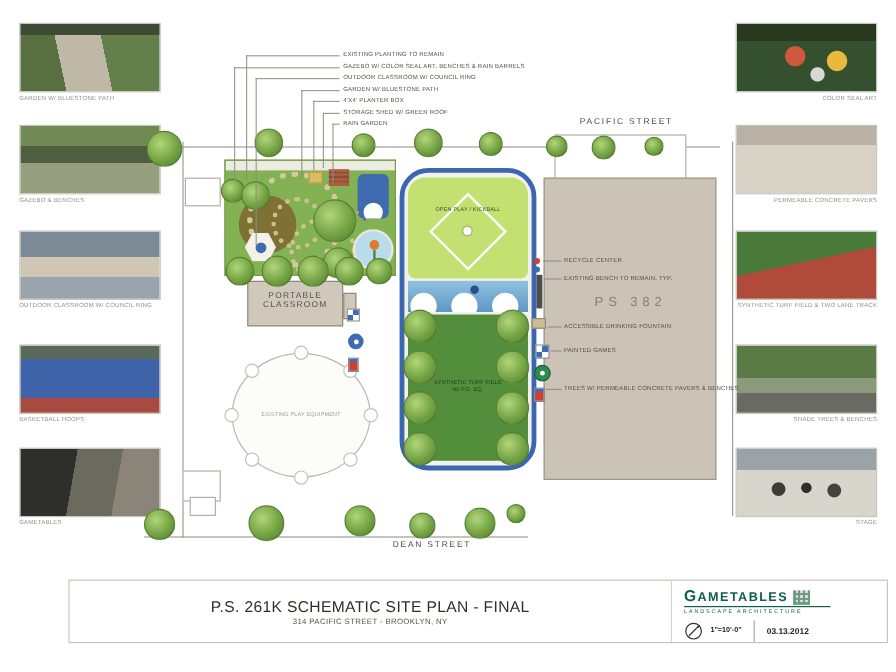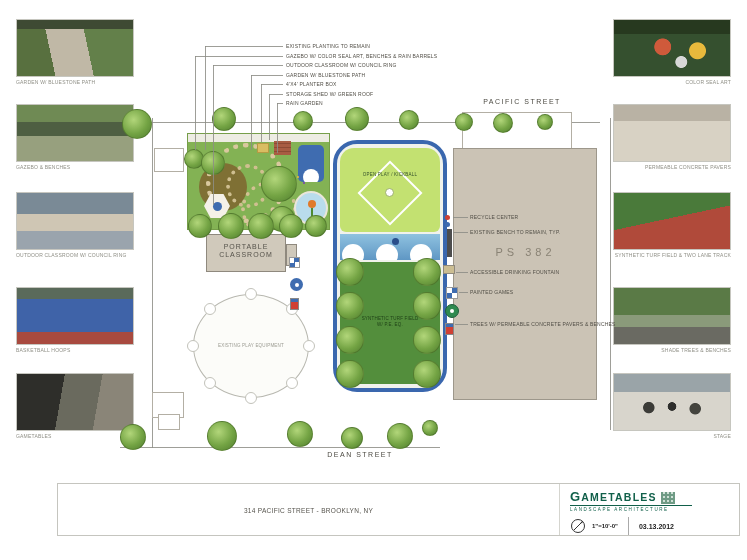--- a/index.html
+++ b/index.html
@@ -292,20 +292,21 @@
   <div class="hline" style="left:459px;top:292px;width:9px;"></div>
   <div class="hline" style="left:455px;top:324px;width:13px;"></div>
   <div class="callout" style="left:470px;top:214px;">RECYCLE CENTER</div>
   <div class="callout" style="left:470px;top:229px;">EXISTING BENCH TO REMAIN, TYP.</div>
   <div class="callout" style="left:470px;top:269px;">ACCESSIBLE DRINKING FOUNTAIN</div>
   <div class="callout" style="left:470px;top:289px;">PAINTED GAMES</div>
   <div class="callout" style="left:470px;top:321px;">TREES W/ PERMEABLE CONCRETE PAVERS &amp; BENCHES</div>
 
   <div class="titleblock">
     <div class="tb-center">
+      <div class="tb-title">P.S. 261K SCHEMATIC SITE PLAN - FINAL</div>
       <div class="tb-subtitle">314 PACIFIC STREET - BROOKLYN, NY</div>
     </div>
     <div class="tb-right">
       <div class="sw-row">
         <div class="sw-name">GAMETABLES</div>
         <div class="sw-grid"></div>
       </div>
       <div class="sw-rule"></div>
       <div class="sw-sub">LANDSCAPE ARCHITECTURE</div>
       <div class="sw-meta">

